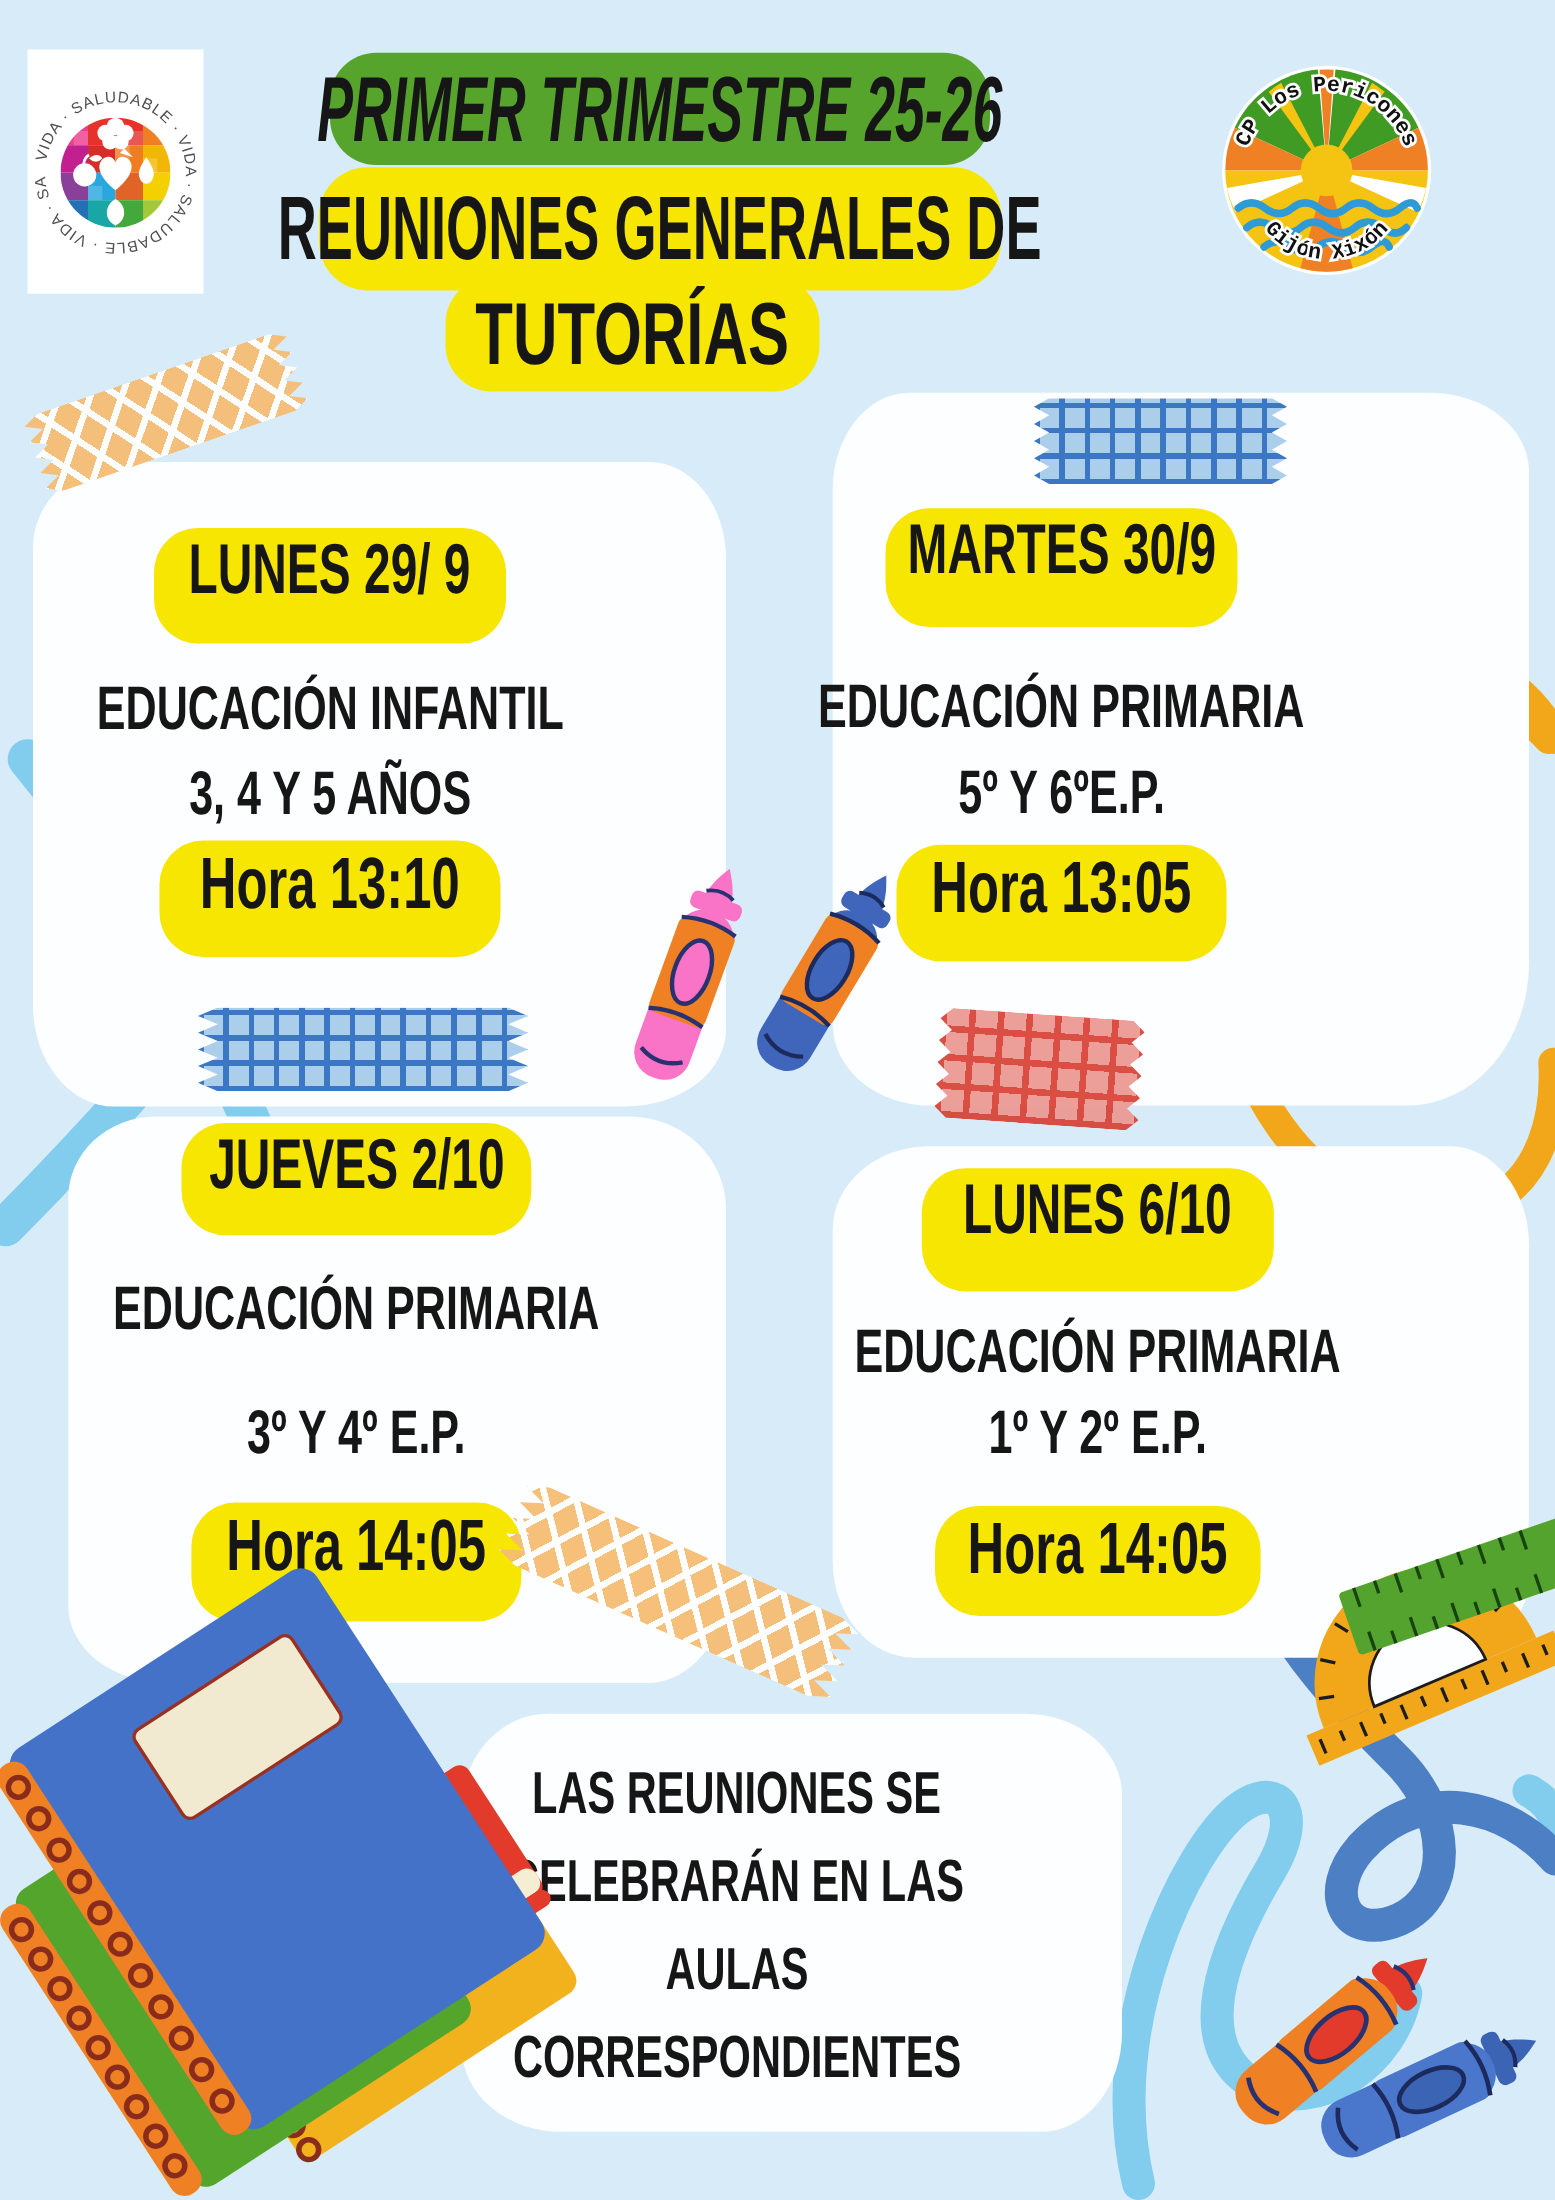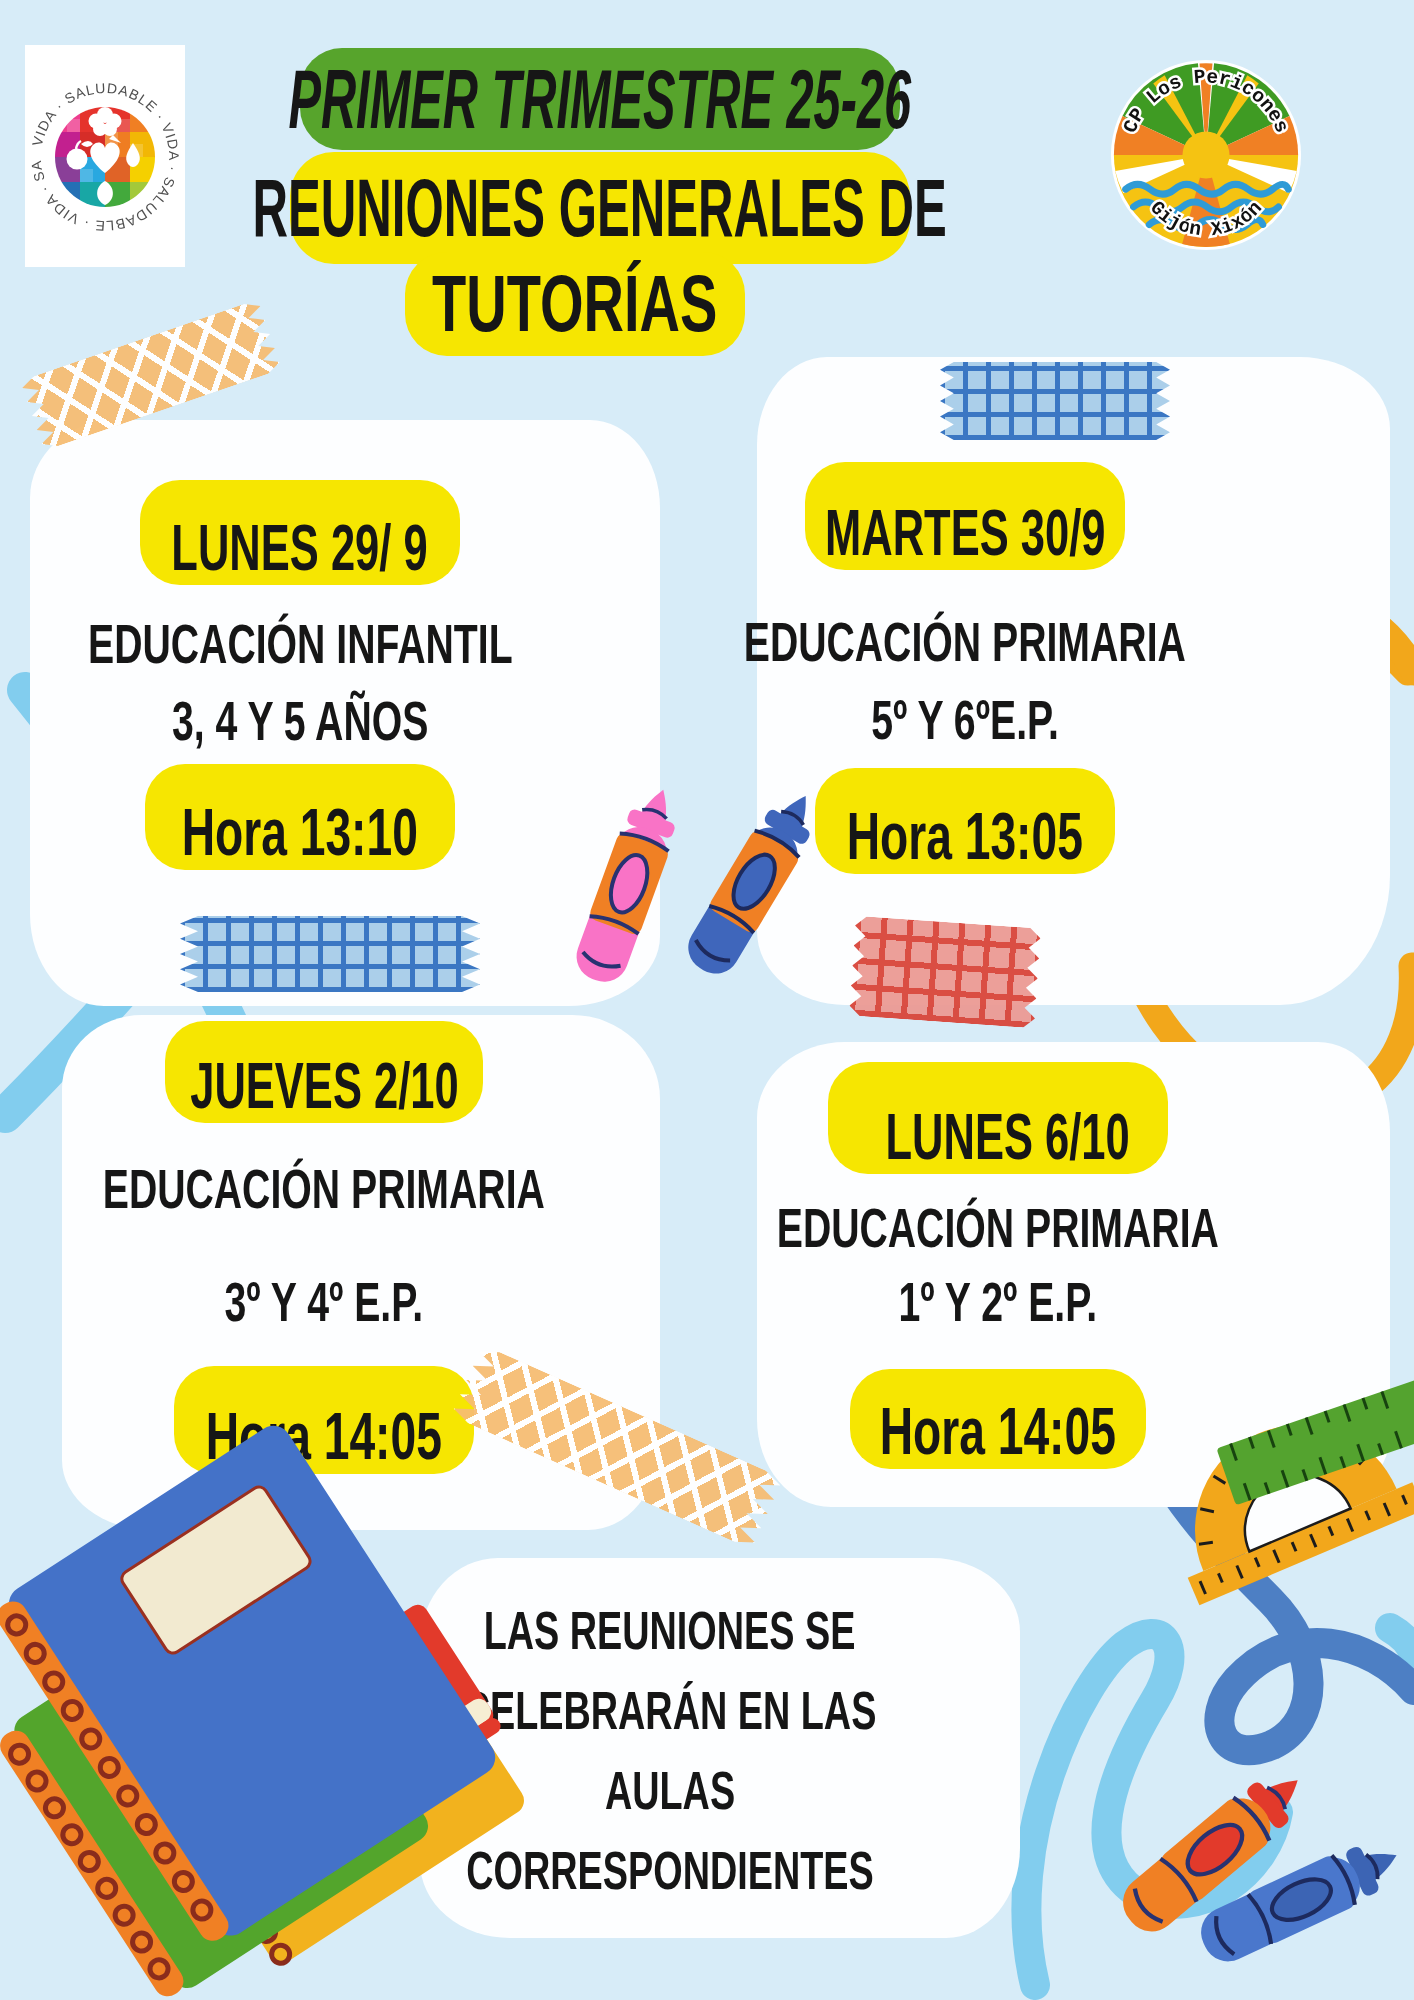--- a/index.html
+++ b/index.html
@@ -17,21 +17,21 @@
   #card1{left:30px;top:420px;width:630px;height:586px;border-radius:86px 70px 92px 74px/78px 88px 70px 92px;}
   #card2{left:757px;top:357px;width:633px;height:648px;border-radius:70px 90px 110px 88px/88px 72px 130px 74px;}
   #card3{left:62px;top:1015px;width:598px;height:515px;border-radius:80px 88px 72px 90px/74px 84px 88px 70px;}
   #card4{left:757px;top:1042px;width:633px;height:465px;border-radius:88px 72px 86px 74px/76px 90px 72px 88px;}
   #cardb{left:420px;top:1558px;width:600px;height:380px;border-radius:78px 88px 74px 90px/86px 74px 90px 76px;}
   .content{position:absolute;left:0;top:0;display:flex;flex-direction:column;align-items:center;}
   #card1 .content{width:540px;} #card2 .content{width:416px;}
   #card3 .content{width:524px;} #card4 .content{width:482px;}
   #cardb .content{width:440px;padding-top:44px;row-gap:24px;left:200px;}
   
-  .pill{background:#f6e601;border-radius:40px;display:flex;align-items:flex-end;justify-content:center;flex:none;}
+  .pill{background:#f6e601;border-radius:40px;display:flex;align-items:flex-start;justify-content:center;flex:none;}
   .ct{display:inline-block;white-space:nowrap;transform-origin:50% 50%;}
   .s58{transform:scaleX(.58);} .s60{transform:scaleX(.6);} .s68{transform:scaleX(.68);} .s70{transform:scaleX(.7);}
   .dateT{font-size:64px;} .bodyT{font-size:56px;} .horaT{font-size:66px;} .footT{font-size:54px;}
   .bline{height:56px;display:flex;align-items:center;flex:none;}
   #titleGreen{left:300px;top:48px;width:600px;height:102px;background:#57a42c;border-radius:42px;font-style:italic;}
   #subY1{left:290px;top:152px;width:620px;height:112px;background:#f6e601;border-radius:44px;}
   #subY2{left:405px;top:252px;width:340px;height:104px;background:#f6e601;border-radius:42px;}
   #titleGreen span{font-size:84px;} #subY1 span{font-size:82px;} #subY2 span{font-size:80px;}
   
   .lattice{background-color:#f6bd72;
@@ -115,21 +115,21 @@
         <span class="ct s70 bodyT">3º Y 4º E.P.</span>
       </div>
       <div class="pill" style="margin-top:37px;width:300px;height:108px;">
         <span class="ct s70 horaT">Hora 14:05</span>
       </div>
     </div>
   </div>
 
   <div class="card" id="card4">
     <div class="content">
-      <div class="pill" style="margin-top:20px;width:320px;height:112px;padding-left:20px;">
+      <div class="pill" style="margin-top:20px;width:320px;height:112px;">
         <span class="ct s68 dateT">LUNES 6/10</span>
       </div>
       <div class="bline" style="margin-top:25px;">
         <span class="ct s70 bodyT">EDUCACIÓN PRIMARIA</span>
       </div>
       <div class="bline" style="margin-top:18px;">
         <span class="ct s70 bodyT">1º Y 2º E.P.</span>
       </div>
       <div class="pill" style="margin-top:40px;width:296px;height:100px;">
         <span class="ct s70 horaT">Hora 14:05</span>

